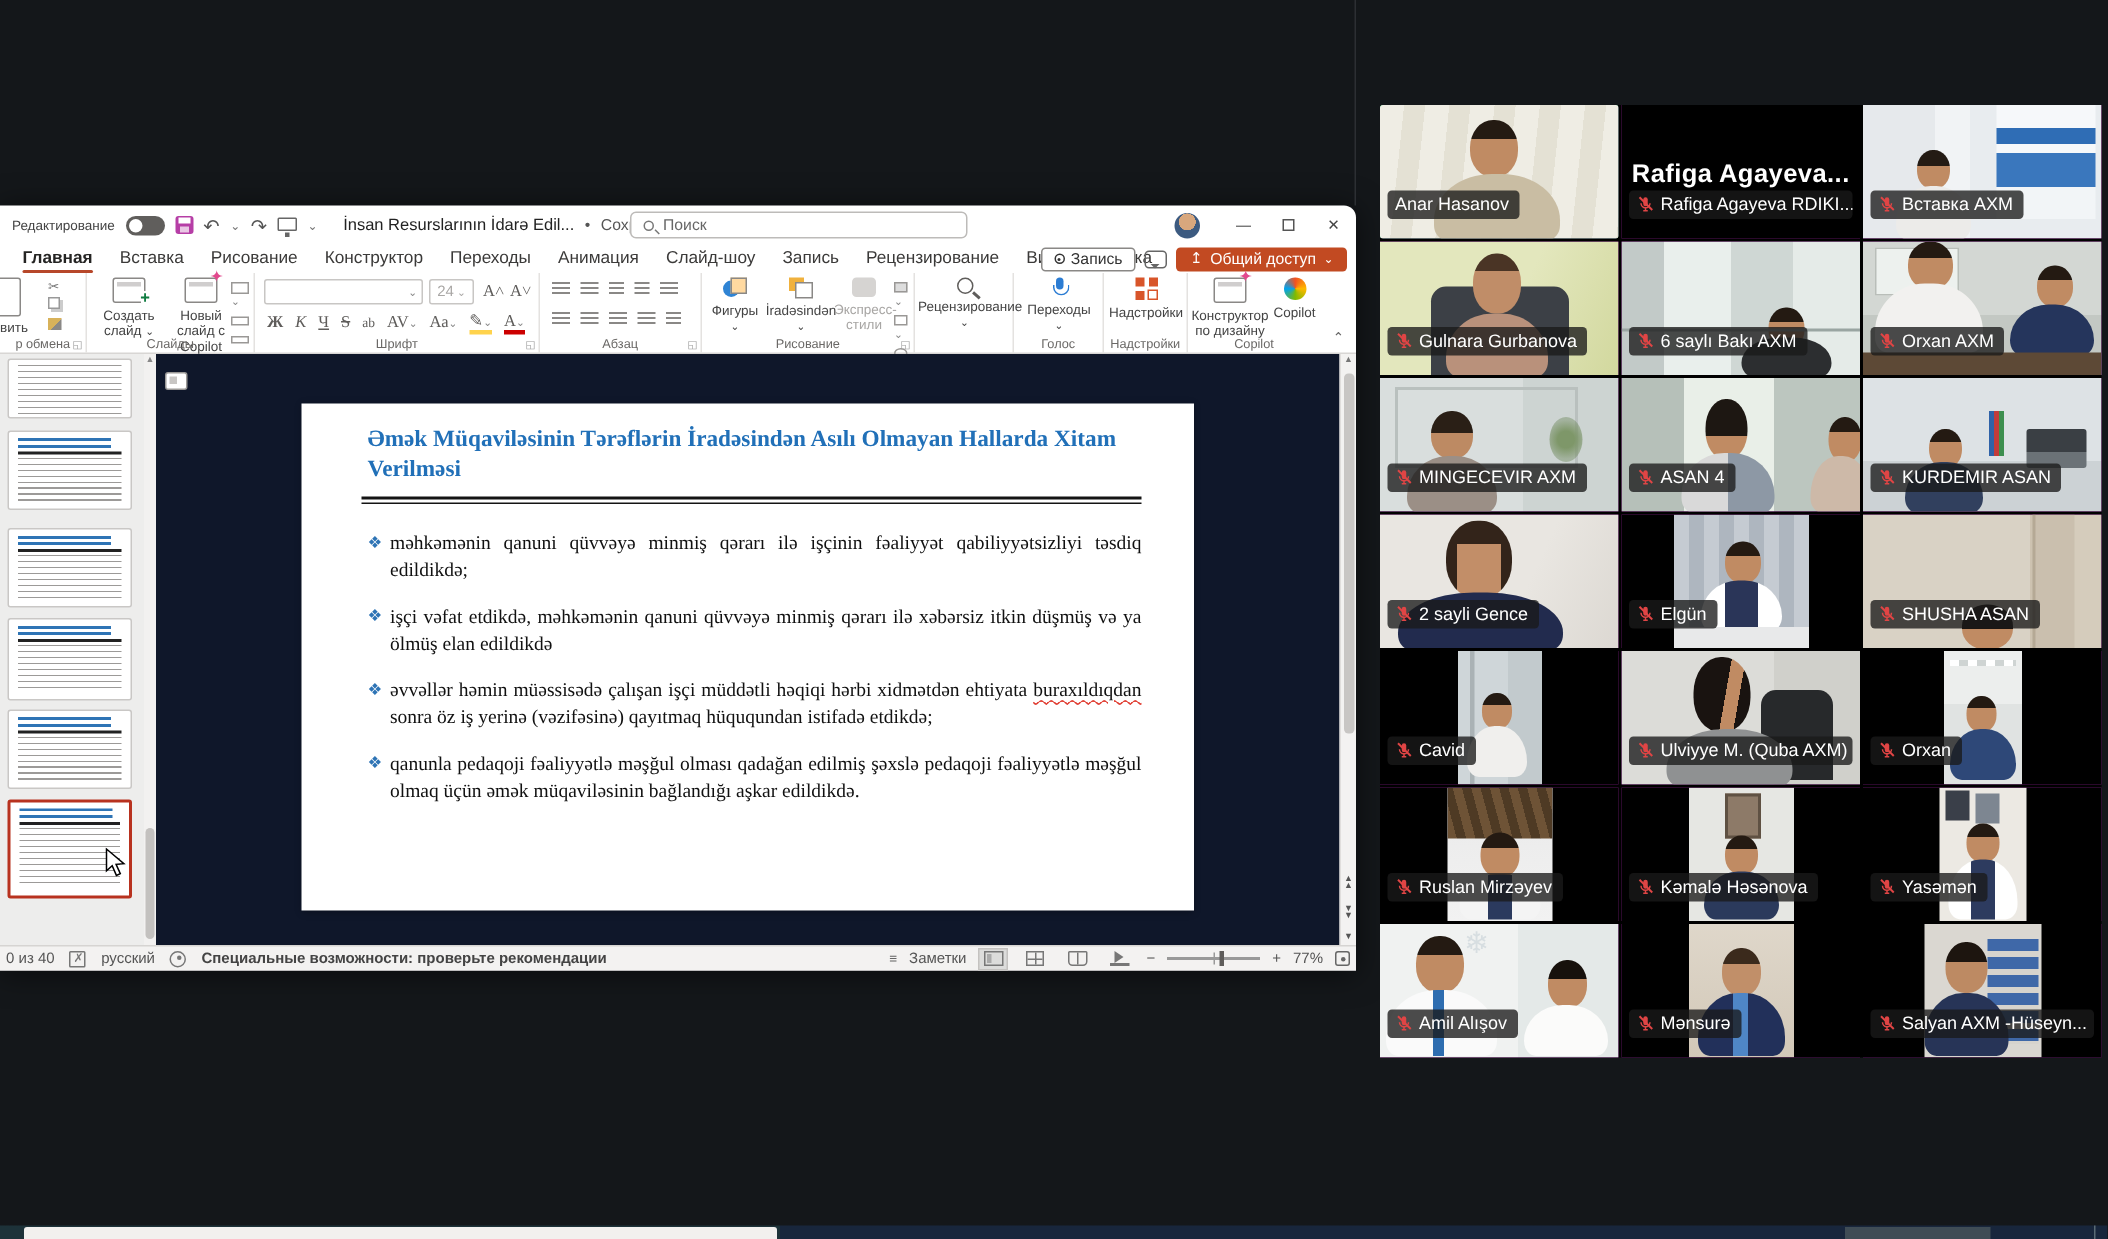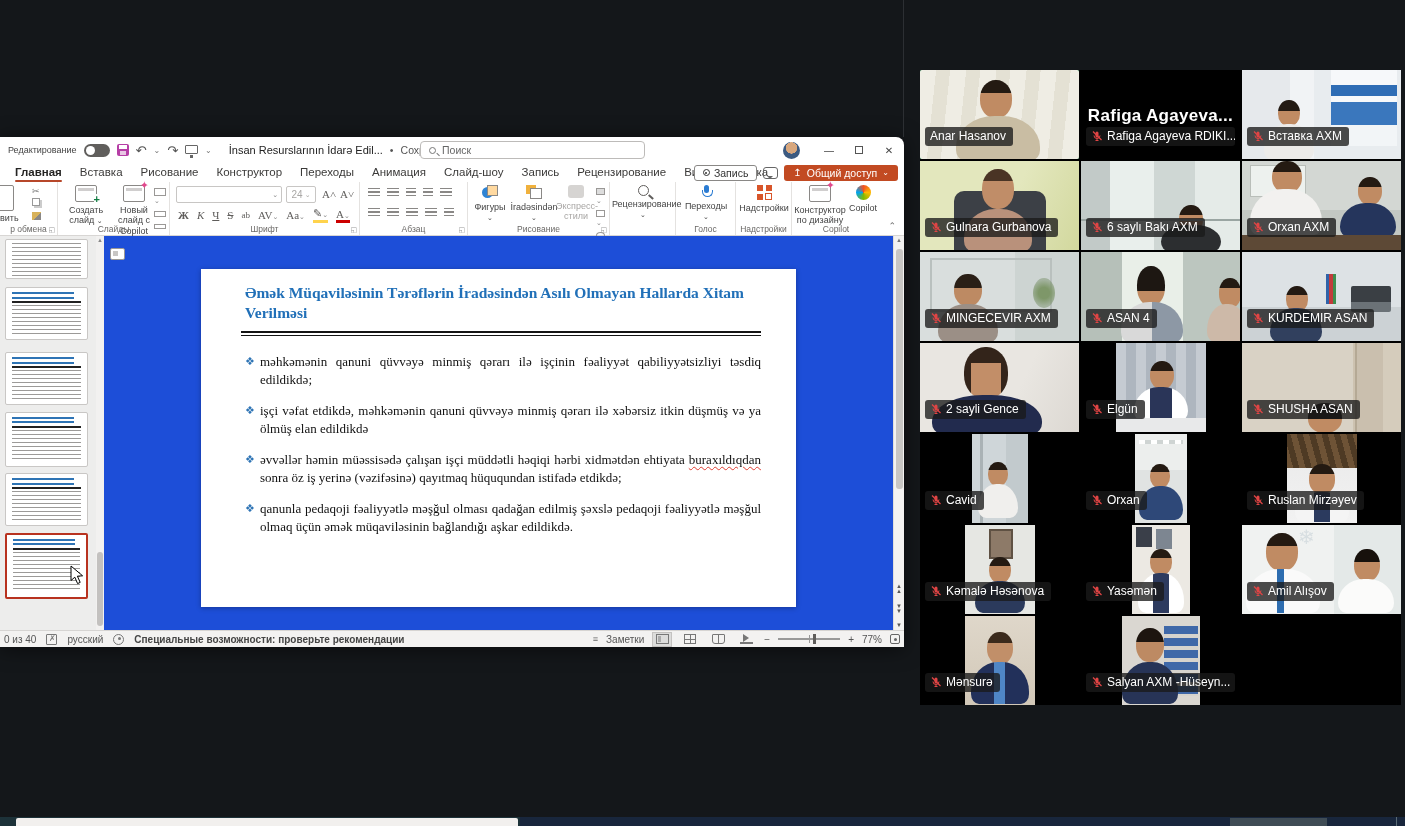--- a/index.html
+++ b/index.html
@@ -79,21 +79,21 @@
   .micic::after{content:"";position:absolute;left:0;top:5px;width:9px;height:6px;border:1.4px solid #2b7cd3;border-top:none;border-radius:0 0 6px 6px}
   .addic{width:15px;height:15px;margin:1px auto 3px;background:
      linear-gradient(#d8552a,#d8552a) 0 0/6px 6px no-repeat,
      linear-gradient(#d8552a,#d8552a) 9px 0/6px 6px no-repeat,
      linear-gradient(#d8552a,#d8552a) 0 9px/6px 6px no-repeat;
      border:0;position:relative}
   .addic::after{content:"";position:absolute;right:0;bottom:0;width:5px;height:5px;border:1.2px solid #d8552a}
   .copic{width:15px;height:15px;border-radius:50%;margin:1px auto 3px;background:conic-gradient(#f25022,#ffb900,#7fba00,#00a4ef,#f25022)}
   .collapse{position:absolute;right:8px;bottom:4px;font-size:9px;color:#666}
   
-  #workspace{position:absolute;left:0;top:99px;right:0;height:394px;background:#1d4ed8;overflow:hidden}
+  #workspace{position:absolute;left:0;top:99px;right:0;height:394px;background:#0f172a;overflow:hidden}
   #thumbpanel{position:absolute;left:0;top:0;bottom:0;width:104px;background:#ededec;border-right:1px solid #d2d0ce}
   .thumb{position:absolute;left:5px;width:83px;background:#fff;border:1px solid #c9c7c5;border-radius:2px;overflow:hidden}
   .thumb .tt{margin:4px 6px 2px;height:7px;width:62px;background:repeating-linear-gradient(#2e74b5 0 2px,transparent 2px 4.5px)}
   .thumb .trule{height:2px;background:#222;margin:0 6px 2px}
   .thumb .tl{margin:2px 6px 3px;background:repeating-linear-gradient(#9c9a98 0 1px,transparent 1px 4px)}
   .th0{top:3px;height:40px}.th1{top:51px;height:53px}.th2{top:116px;height:53px}
   .th3{top:176px;height:55px}.th4{top:237px;height:53px}
   .th5{top:297px;height:66px;border:2px solid #b8321f}
   .pan-sb{position:absolute;left:96px;top:0;bottom:0;width:8px;background:#f2f1f0}
   .pan-sb .up{position:absolute;top:1px;left:0;right:0;text-align:center;font-size:6px;color:#888}
@@ -762,20 +762,37 @@
       <div class="name-tag">
         <svg width="12" height="12" viewBox="0 0 24 24">
           <path d="M12 3a3 3 0 0 1 3 3v6a3 3 0 0 1-6 0V6a3 3 0 0 1 3-3z" fill="#e04545"></path>
           <path d="M6 11a6 6 0 0 0 12 0" stroke="#e04545" stroke-width="2" fill="none"></path>
           <path d="M12 17v4M9 21h6" stroke="#e04545" stroke-width="2"></path>
           <path d="M4 3l17 17" stroke="#e04545" stroke-width="2.6"></path>
         </svg>
         <span>Cavid</span>
       </div>
     </div>
+    <div class="tile s14">
+      <div class="video scene">
+        <div class="pp p1">
+          <div class="head"></div>
+          <div class="torso"></div>
+        </div>
+      </div>
+      <div class="name-tag">
+        <svg width="12" height="12" viewBox="0 0 24 24">
+          <path d="M12 3a3 3 0 0 1 3 3v6a3 3 0 0 1-6 0V6a3 3 0 0 1 3-3z" fill="#e04545"></path>
+          <path d="M6 11a6 6 0 0 0 12 0" stroke="#e04545" stroke-width="2" fill="none"></path>
+          <path d="M12 17v4M9 21h6" stroke="#e04545" stroke-width="2"></path>
+          <path d="M4 3l17 17" stroke="#e04545" stroke-width="2.6"></path>
+        </svg>
+        <span>Ulviyye M. (Quba AXM)</span>
+      </div>
+    </div>
     <div class="tile s15">
       <div class="video narrow">
         <div class="scene">
           <div class="pp p1">
             <div class="head"></div>
             <div class="torso"></div>
           </div>
         </div>
       </div>
       <div class="name-tag">

